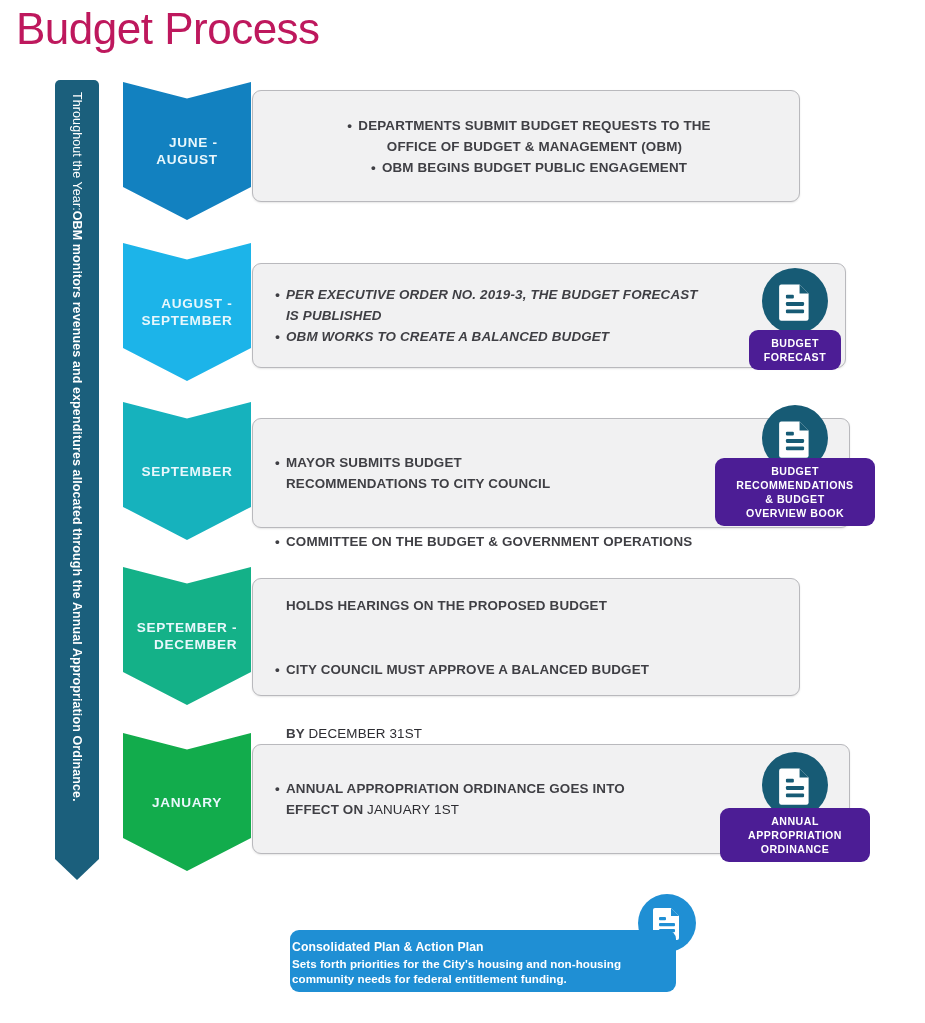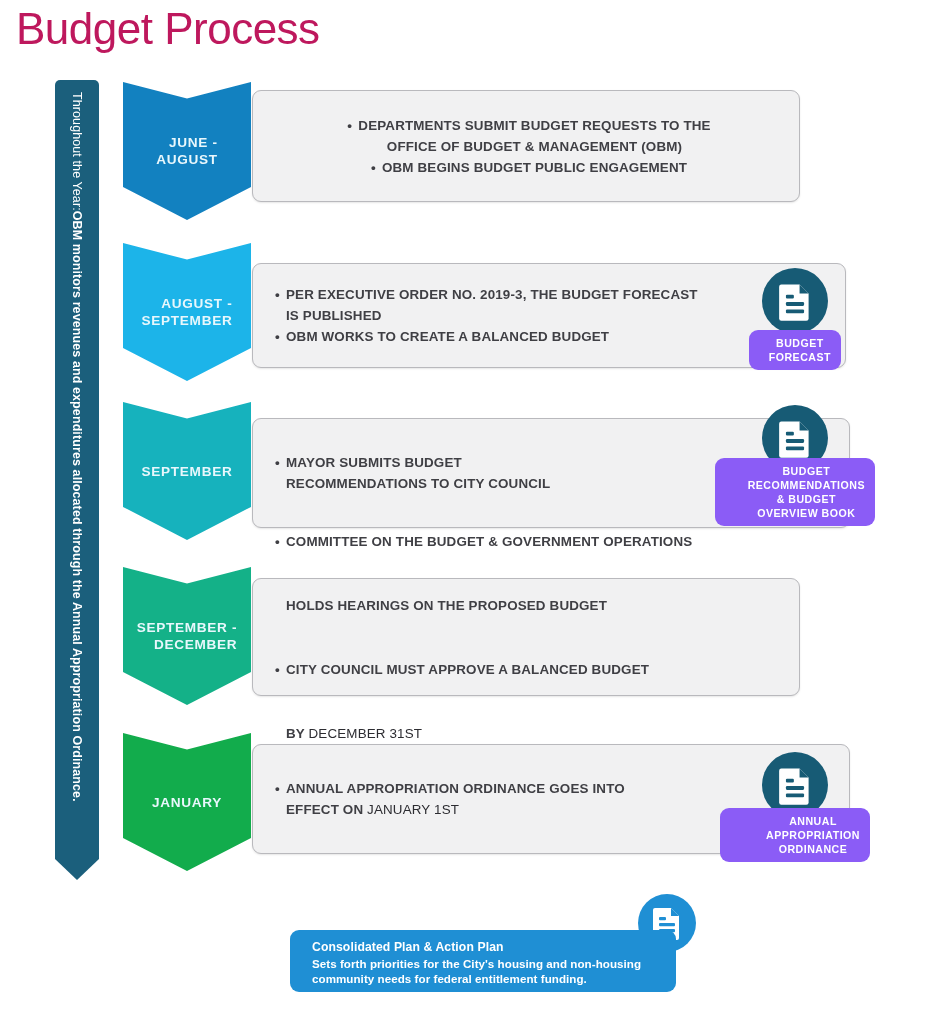--- a/index.html
+++ b/index.html
@@ -146,44 +146,44 @@
     height: 66px;
     border-radius: 50%;
     background: #175b75;
     display: flex;
     align-items: center;
     justify-content: center;
   }
   .badge-label {
     position: absolute;
     left: 0;
-    background: #8b5cf6;
+    background: #4c1d95;
     border-radius: 9px;
     color: #ffffff;
     font-size: 10.6px;
     font-weight: 800;
     letter-spacing: 0.5px;
     line-height: 14px;
     text-align: center;
     display: flex;
     align-items: center;
-    justify-content: flex-end;
+    justify-content: center;
     padding: 6px 10px;
   }
 
   
   .callout {
     position: absolute;
     left: 290px;
     top: 930px;
     width: 386px;
     height: 62px;
     background: #1f8fd4;
     border-radius: 9px;
-    padding: 9px 22px;
+    padding: 9px 2px;
     color: #ffffff;
   }
   .callout-title {
     font-size: 12.2px;
     font-weight: 800;
     letter-spacing: 0.1px;
     line-height: 17px;
   }
   .callout-text {
     font-size: 11.6px;
@@ -228,21 +228,21 @@
           <div class="bullet-line has-bullet"><span>OBM BEGINS BUDGET PUBLIC ENGAGEMENT</span></div>
         </div>
       </div>
       <div class="chev" style="left: 123px; top: 82px; width: 128px; height: 138px; background: rgb(18, 129, 192);">
         <div>
           <div>JUNE -</div>
           <div>AUGUST</div>
         </div>
       </div>
       <div class="panel" style="left: 252px; top: 263px; width: 594px; height: 105px;">
-        <div class="panel-body" style="padding-left: 22px;">
+        <div class="panel-body" style="padding-left: 22px; font-style: italic;">
           <div class="bullet-line has-bullet"><span>PER EXECUTIVE ORDER NO. 2019-3, THE BUDGET FORECAST</span></div>
           <div class="bullet-line"><span>IS PUBLISHED</span></div>
           <div class="bullet-line has-bullet"><span>OBM WORKS TO CREATE A BALANCED BUDGET</span></div>
         </div>
       </div>
       <div class="chev" style="left: 123px; top: 243px; width: 128px; height: 138px; background: rgb(28, 180, 233);">
         <div>
           <div>AUGUST -</div>
           <div>SEPTEMBER</div>
         </div>

